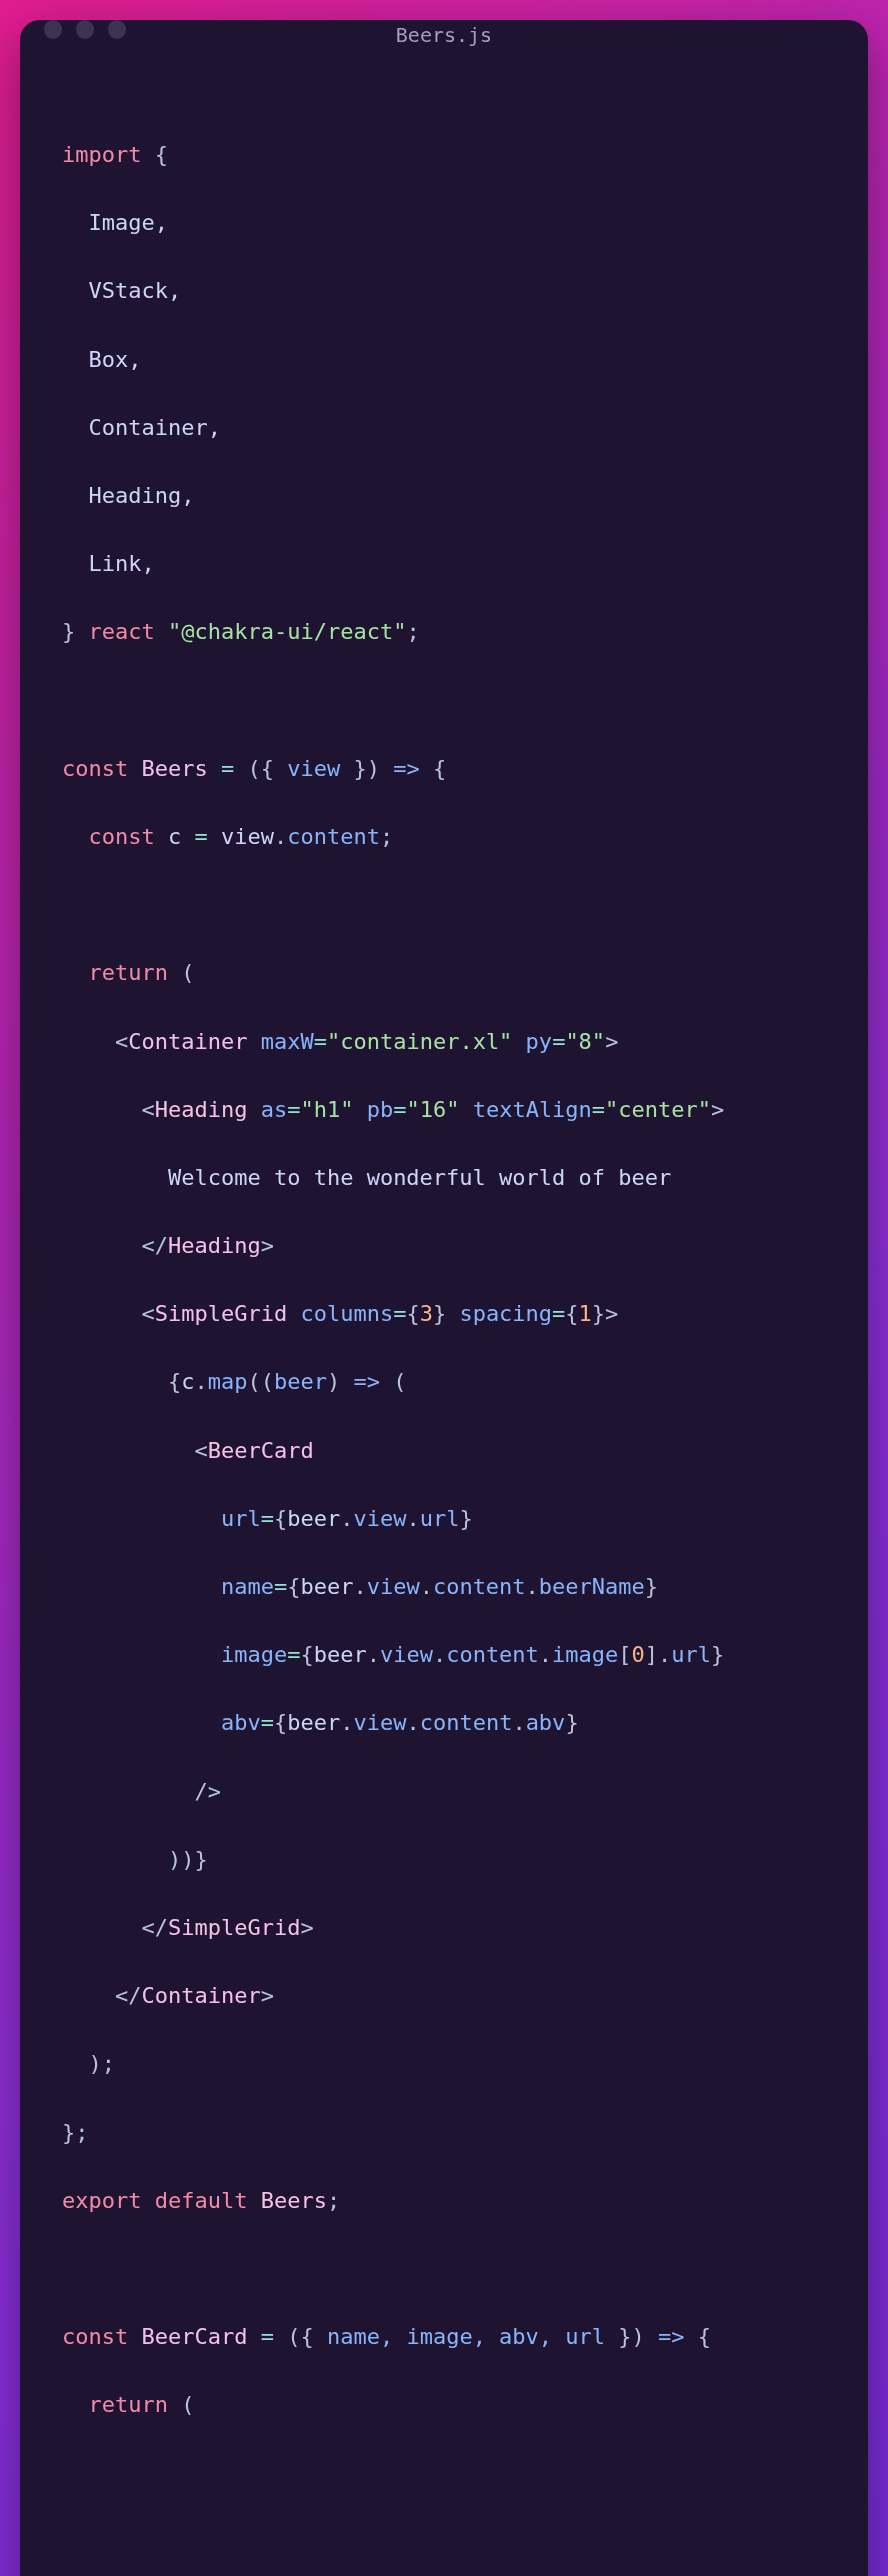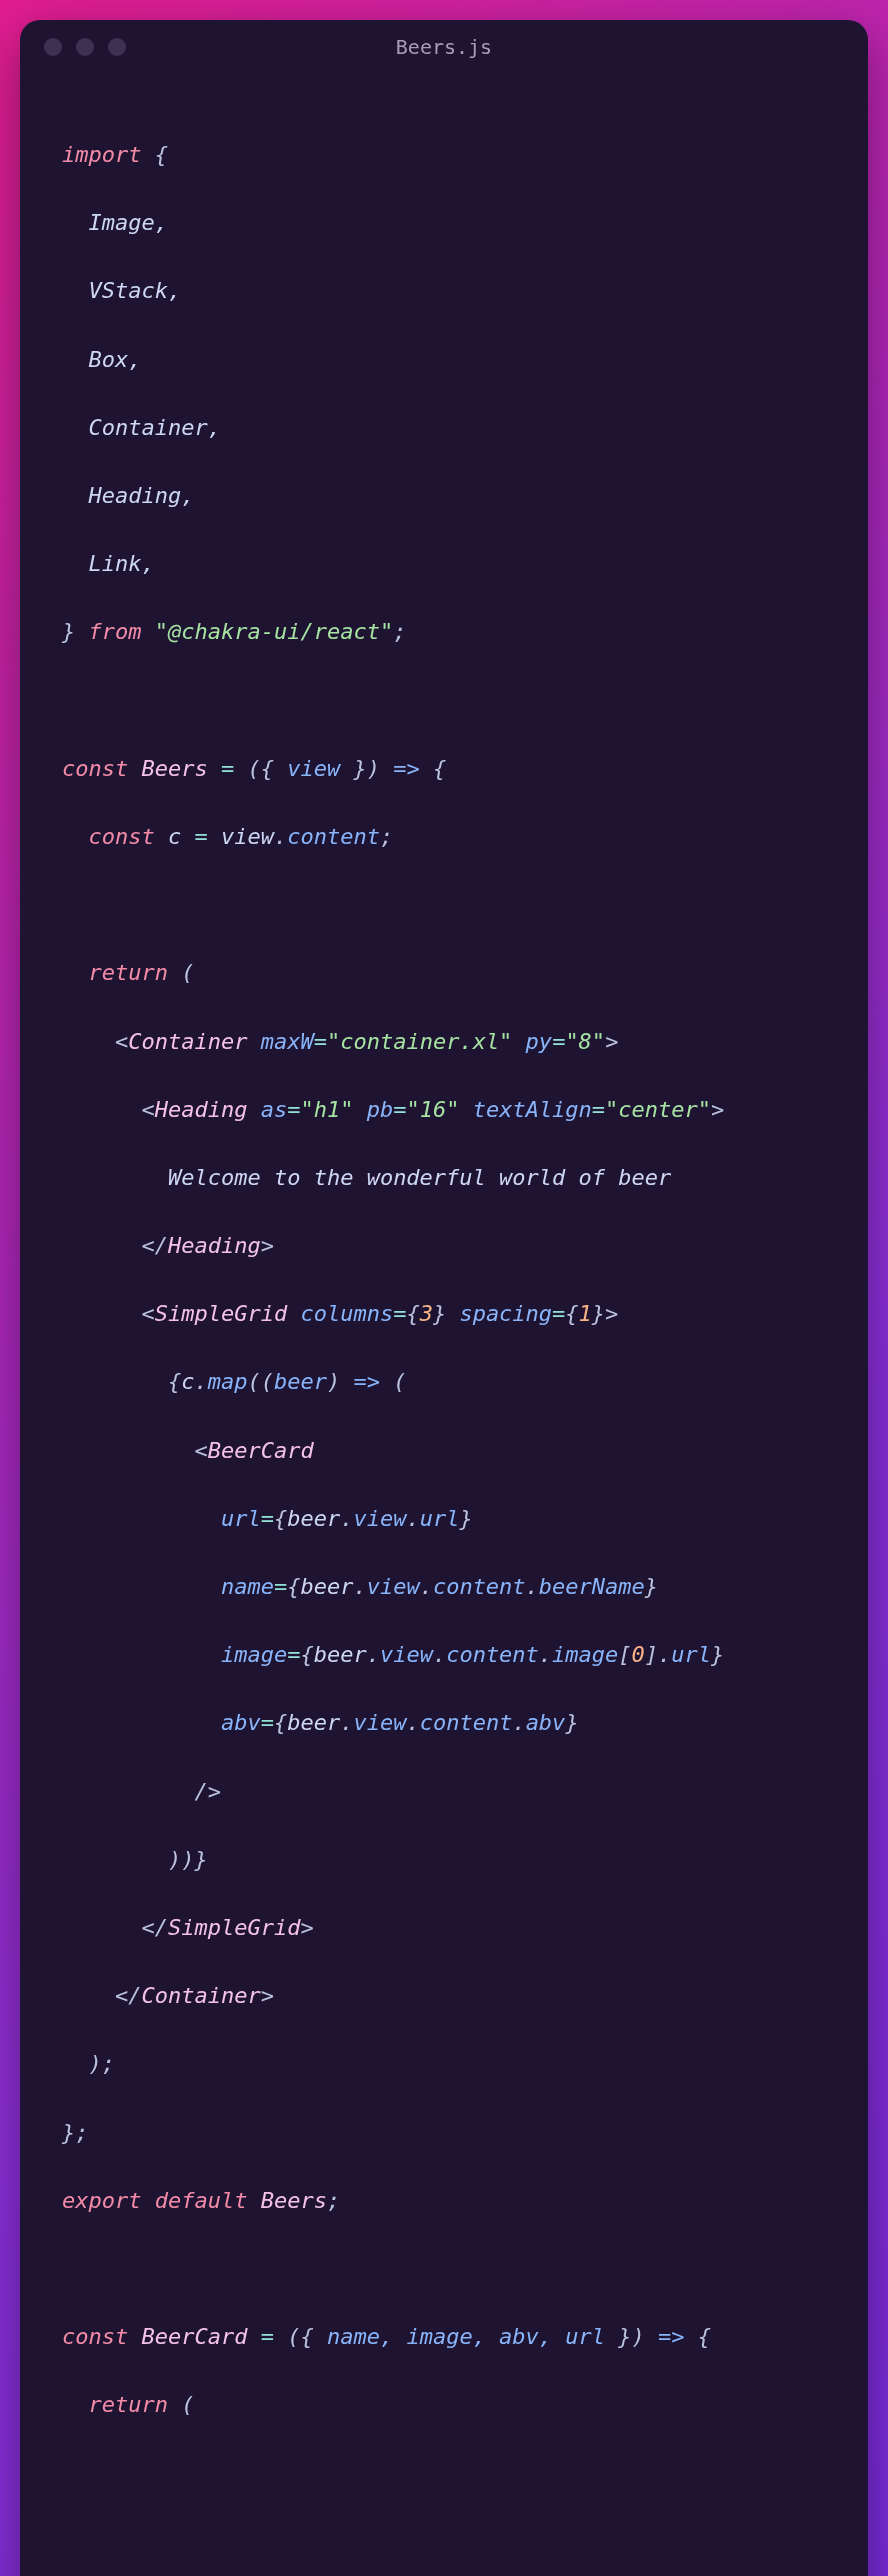--- a/index.html
+++ b/index.html
@@ -13,21 +13,21 @@
   }
   .window {
     background: #1e1432;
     border-radius: 20px;
     overflow: hidden;
     box-shadow: 0 17px 51px rgba(0,0,0,0.4);
   }
   .titlebar {
     height: 54px;
     display: flex;
-    align-items: center;
+    align-items: flex-start;
     position: relative;
     padding: 0 23.6px;
   }
   .traffic {
     display: flex;
     gap: 13.5px;
   }
   .dot {
     width: 18.5px; height: 18.5px;
     border-radius: 50%;
@@ -39,21 +39,21 @@
     text-align: center;
     color: #a89db8;
     font-size: 20px;
     pointer-events: none;
   }
   .editor {
     padding: 30px 42px 42px 42px;
     white-space: pre;
     color: #cdd6f4;
   }
-  .line { display: block; min-height: 1.55em; font-style: italic; }
+  .line { display: block; min-height: 1.55em; }
   .kw   { color: #f38ba8; }   
   .cmp  { color: #f5c2e7; }   
   .attr { color: #89b4fa; }   
   .str  { color: #a6e3a1; }   
   .num  { color: #fab387; }   
   .op   { color: #94e2d5; }   
   .pun  { color: #bac2de; }   
   .ident{ color: #cdd6f4; }   
 </style>
 </head>
@@ -70,21 +70,21 @@
   </div>
 
   <div class="editor">
 <span class="line"><span class="kw">import</span><span class="pun"> {</span></span>
 <span class="line"><span class="ident">  Image,</span></span>
 <span class="line"><span class="ident">  VStack,</span></span>
 <span class="line"><span class="ident">  Box,</span></span>
 <span class="line"><span class="ident">  Container,</span></span>
 <span class="line"><span class="ident">  Heading,</span></span>
 <span class="line"><span class="ident">  Link,</span></span>
-<span class="line"><span class="pun">} </span><span class="kw">from</span><span class="str"> "@chakra-ui/react"</span><span class="pun">;</span></span>
+<span class="line"><span class="pun">} </span><span class="kw">react</span><span class="str"> "@chakra-ui/react"</span><span class="pun">;</span></span>
 <span class="line"></span>
 <span class="line"><span class="kw">const</span><span class="cmp"> Beers</span><span class="op"> =</span><span class="pun"> ({ </span><span class="attr">view</span><span class="pun"> }) </span><span class="attr">=&gt;</span><span class="pun"> {</span></span>
 <span class="line"><span class="kw">  const</span><span class="ident"> c</span><span class="op"> =</span><span class="ident"> view</span><span class="pun">.</span><span class="attr">content</span><span class="pun">;</span></span>
 <span class="line"></span>
 <span class="line"><span class="kw">  return</span><span class="pun"> (</span></span>
 <span class="line"><span class="pun">    &lt;</span><span class="cmp">Container</span><span class="attr"> maxW</span><span class="op">=</span><span class="str">"container.xl"</span><span class="attr"> py</span><span class="op">=</span><span class="str">"8"</span><span class="pun">&gt;</span></span>
 <span class="line"><span class="pun">      &lt;</span><span class="cmp">Heading</span><span class="attr"> as</span><span class="op">=</span><span class="str">"h1"</span><span class="attr"> pb</span><span class="op">=</span><span class="str">"16"</span><span class="attr"> textAlign</span><span class="op">=</span><span class="str">"center"</span><span class="pun">&gt;</span></span>
 <span class="line"><span class="ident">        Welcome to the wonderful world of beer</span></span>
 <span class="line"><span class="pun">      &lt;/</span><span class="cmp">Heading</span><span class="pun">&gt;</span></span>
 <span class="line"><span class="pun">      &lt;</span><span class="cmp">SimpleGrid</span><span class="attr"> columns</span><span class="op">=</span><span class="pun">{</span><span class="num">3</span><span class="pun">}</span><span class="attr"> spacing</span><span class="op">=</span><span class="pun">{</span><span class="num">1</span><span class="pun">}</span><span class="pun">&gt;</span></span>

